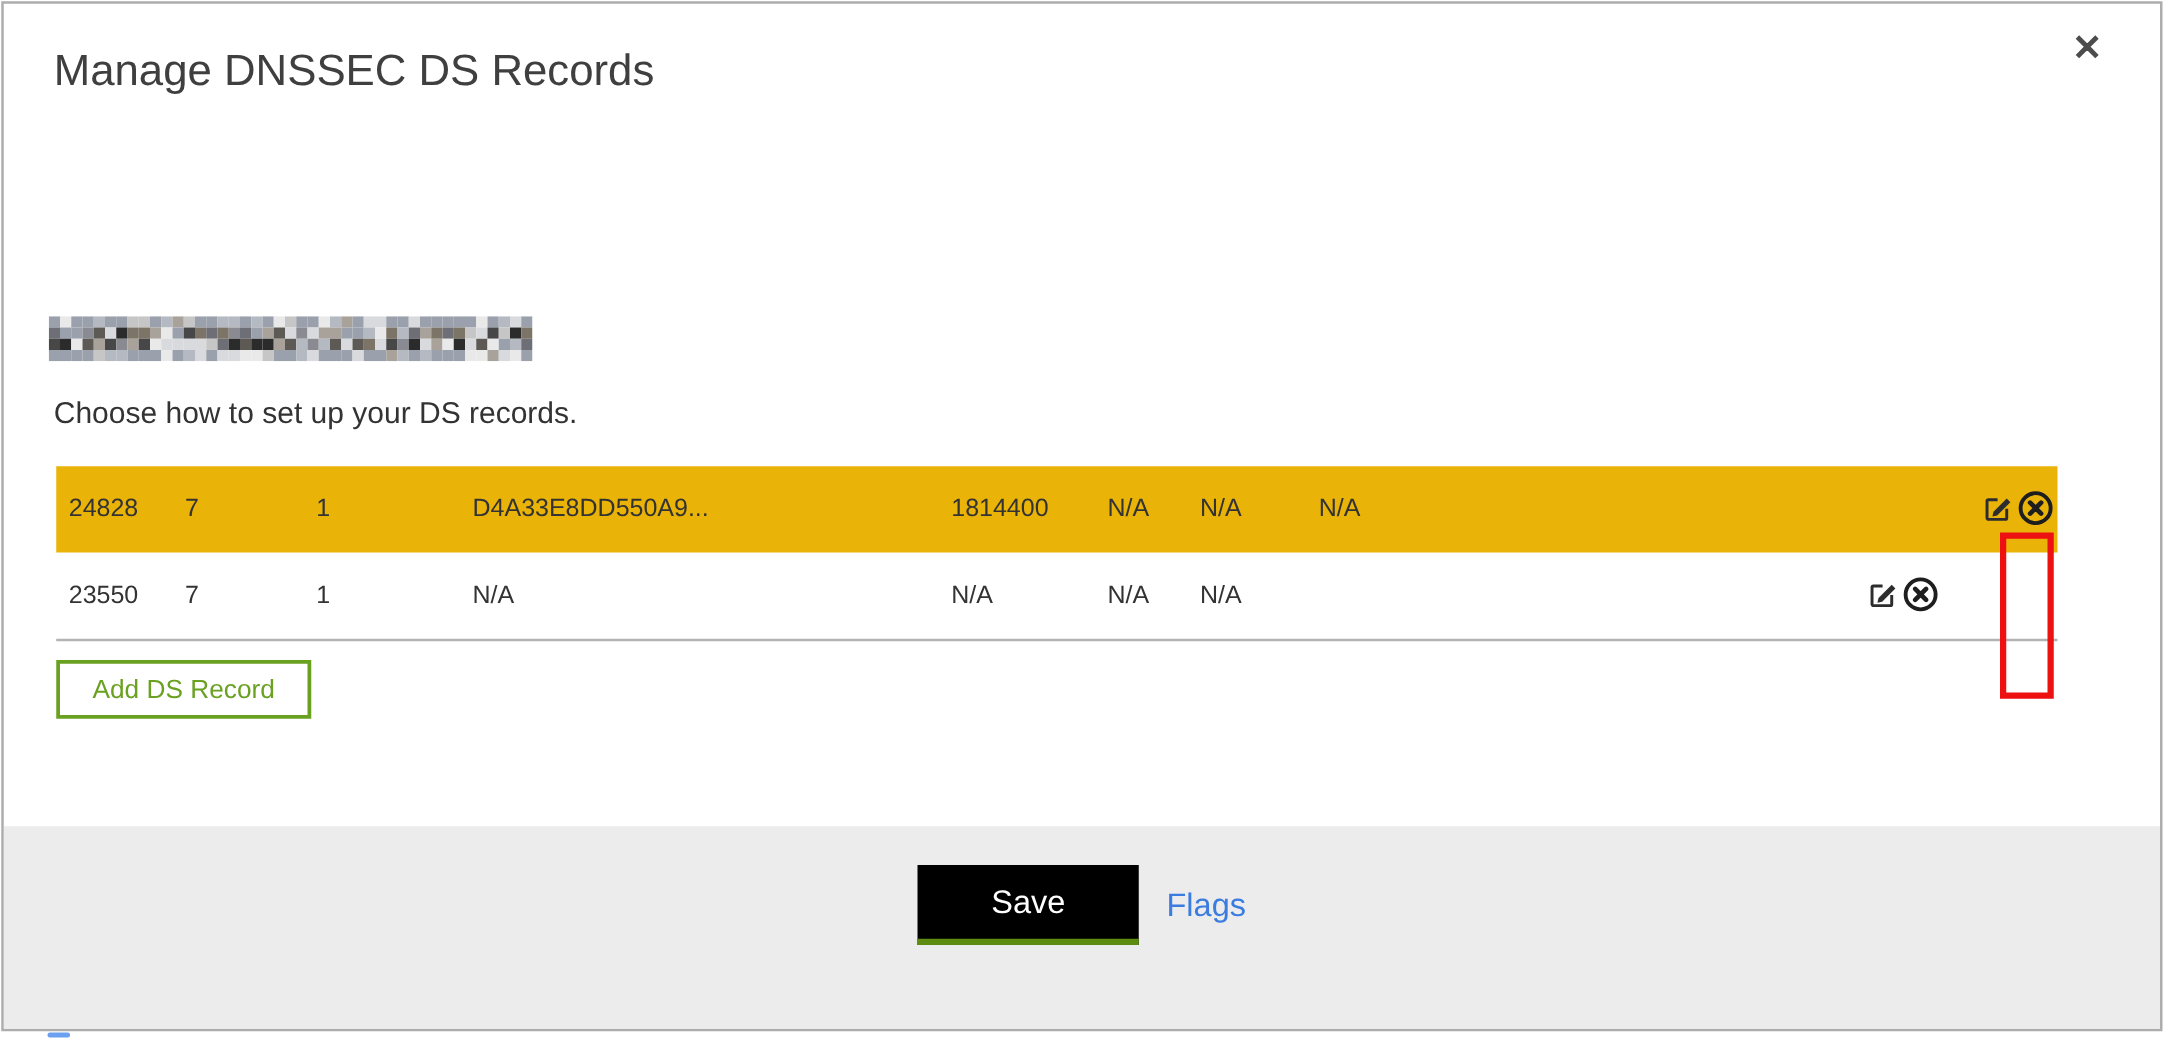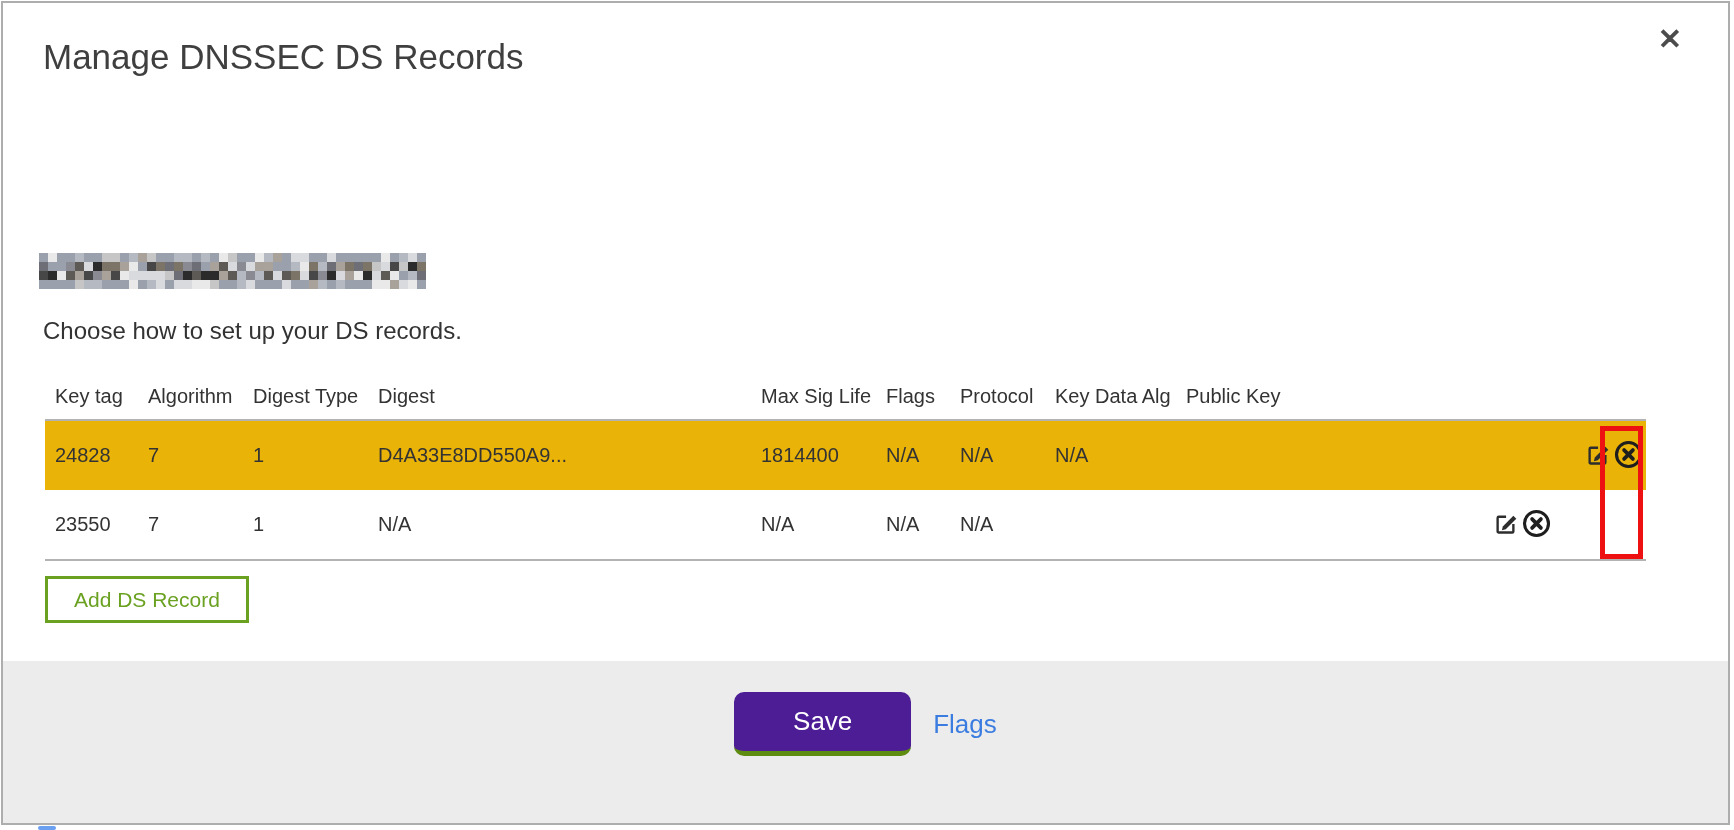--- a/index.html
+++ b/index.html
@@ -44,22 +44,22 @@
     margin:15px 0 0 42px;display:inline-block;background:#fff;
     border:3px solid #6aa121;color:#6aa121;font-size:21px;font-family:"Liberation Sans",sans-serif;
     padding:9px 26px;cursor:pointer;line-height:1.1;
   }
   .footer{
     position:absolute;left:0;bottom:0;width:100%;height:131px;background:#ececec;
     display:flex;justify-content:center;align-items:flex-start;padding-top:31px;
     box-sizing:content-box;gap:22px;
   }
   .save-btn{
-    width:177px;height:64px;background:#4c1d95;border:none;border-bottom:5px solid #5d8c10;
-    color:#ffffff;font-size:26px;font-family:"Liberation Sans",sans-serif;border-radius:10px;cursor:pointer;
+    width:177px;height:64px;background:#000000;border:none;border-bottom:5px solid #5d8c10;
+    color:#ffffff;font-size:26px;font-family:"Liberation Sans",sans-serif;border-radius:0;cursor:pointer;
   }
   .cancel-link{
     color:#3b7ce0;font-size:26px;line-height:64px;text-decoration:none;cursor:pointer;
   }
   .bg-artifact{
     position:absolute;left:38px;top:826px;width:18px;height:4px;background:#6b9ff0;border-radius:2px;
   }
 </style>
 </head>
 <body>
@@ -242,32 +242,20 @@
       <div style="width: 9px; height: 9px; background: rgb(168, 162, 154);"></div>
       <div style="width: 9px; height: 9px; background: rgb(216, 218, 222);"></div>
       <div style="width: 9px; height: 9px; background: rgb(233, 233, 233);"></div>
       <div style="width: 9px; height: 9px; background: rgb(154, 160, 172);"></div>
     </div>
 
   <div class="instruction">Choose how to set up your DS records.</div>
 
   <div class="table">
 
-    <div class="trow thead">
-      <div class="cell">Key tag</div>
-      <div class="cell">Algorithm</div>
-      <div class="cell">Digest Type</div>
-      <div class="cell">Digest</div>
-      <div class="cell">Max Sig Life</div>
-      <div class="cell">Flags</div>
-      <div class="cell">Protocol</div>
-      <div class="cell">Key Data Alg</div>
-      <div class="cell">Public Key</div>
-      <div class="cell"></div>
-    </div>
 
     <div class="rows-wrap">
 
       <div class="trow drow alt">
         <div class="cell">24828</div>
         <div class="cell">7</div>
         <div class="cell">1</div>
         <div class="cell">D4A33E8DD550A9...</div>
         <div class="cell">1814400</div>
         <div class="cell">N/A</div>

